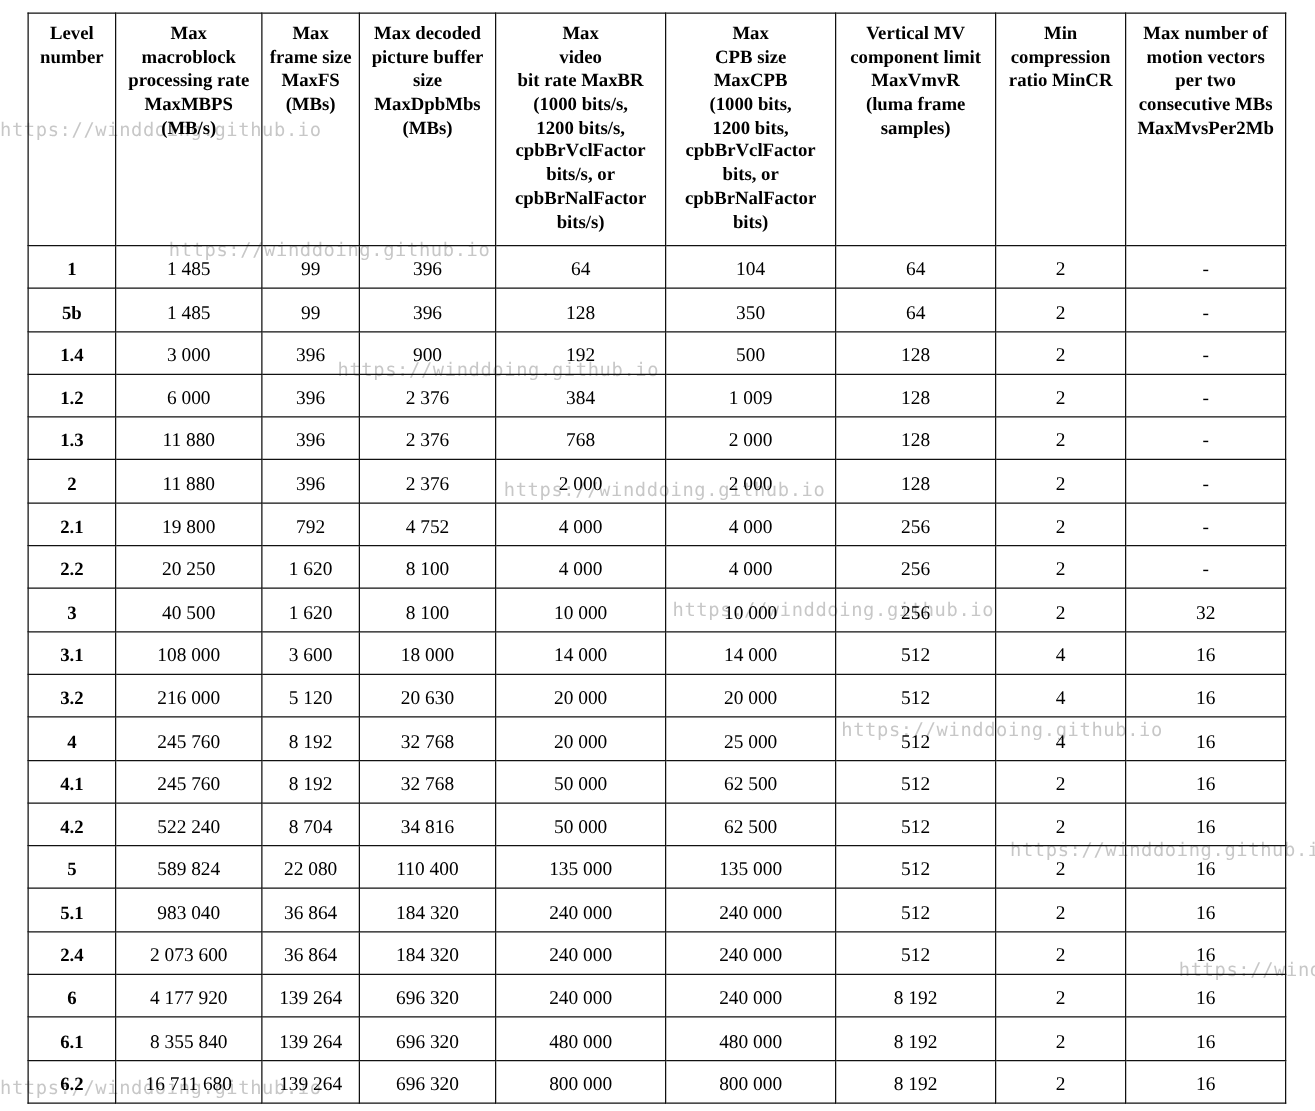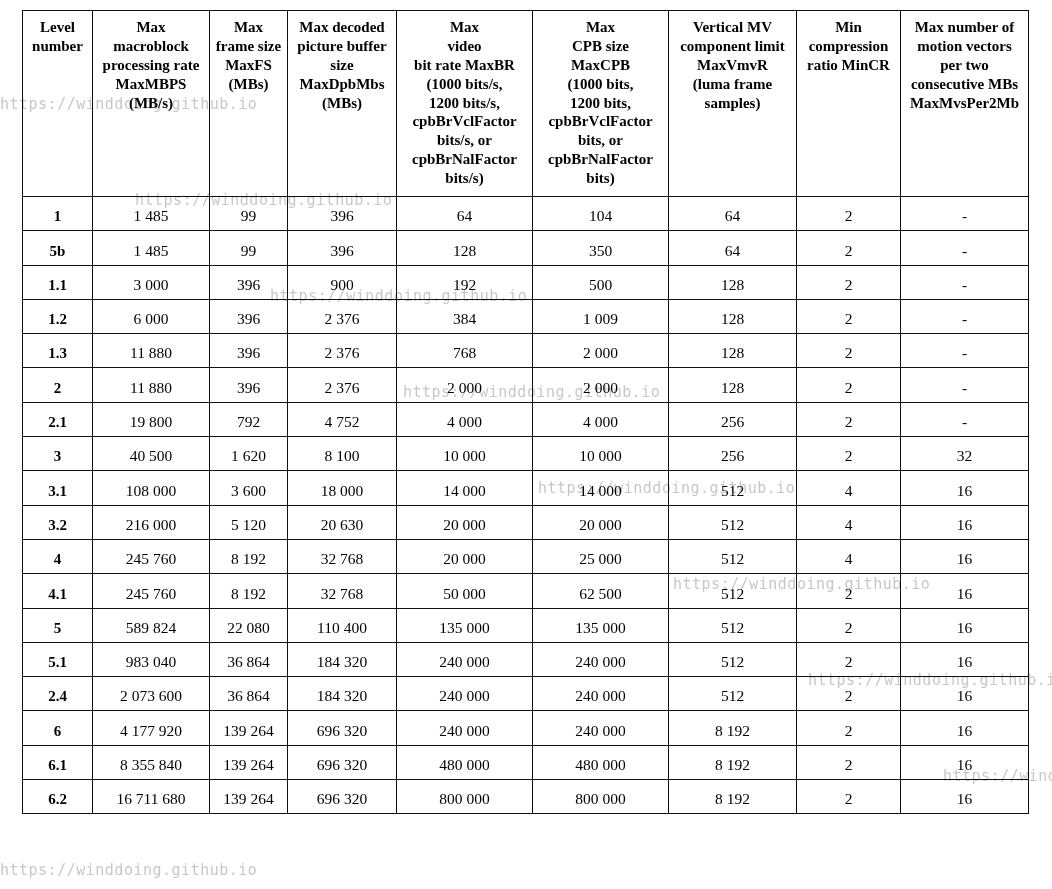--- a/index.html
+++ b/index.html
@@ -162,21 +162,21 @@
         <td class="value-cell">1 485</td>
         <td class="value-cell">99</td>
         <td class="value-cell">396</td>
         <td class="value-cell">128</td>
         <td class="value-cell">350</td>
         <td class="value-cell">64</td>
         <td class="value-cell">2</td>
         <td class="value-cell">-</td>
       </tr>
       <tr>
-        <td class="level-cell">1.1</td>
+        <td class="level-cell">1.4</td>
         <td class="value-cell">3 000</td>
         <td class="value-cell">396</td>
         <td class="value-cell">900</td>
         <td class="value-cell">192</td>
         <td class="value-cell">500</td>
         <td class="value-cell">128</td>
         <td class="value-cell">2</td>
         <td class="value-cell">-</td>
       </tr>
       <tr>
@@ -217,20 +217,31 @@
         <td class="value-cell">19 800</td>
         <td class="value-cell">792</td>
         <td class="value-cell">4 752</td>
         <td class="value-cell">4 000</td>
         <td class="value-cell">4 000</td>
         <td class="value-cell">256</td>
         <td class="value-cell">2</td>
         <td class="value-cell">-</td>
       </tr>
       <tr>
+        <td class="level-cell">2.2</td>
+        <td class="value-cell">20 250</td>
+        <td class="value-cell">1 620</td>
+        <td class="value-cell">8 100</td>
+        <td class="value-cell">4 000</td>
+        <td class="value-cell">4 000</td>
+        <td class="value-cell">256</td>
+        <td class="value-cell">2</td>
+        <td class="value-cell">-</td>
+      </tr>
+      <tr>
         <td class="level-cell">3</td>
         <td class="value-cell">40 500</td>
         <td class="value-cell">1 620</td>
         <td class="value-cell">8 100</td>
         <td class="value-cell">10 000</td>
         <td class="value-cell">10 000</td>
         <td class="value-cell">256</td>
         <td class="value-cell">2</td>
         <td class="value-cell">32</td>
       </tr>
@@ -272,20 +283,31 @@
         <td class="value-cell">245 760</td>
         <td class="value-cell">8 192</td>
         <td class="value-cell">32 768</td>
         <td class="value-cell">50 000</td>
         <td class="value-cell">62 500</td>
         <td class="value-cell">512</td>
         <td class="value-cell">2</td>
         <td class="value-cell">16</td>
       </tr>
       <tr>
+        <td class="level-cell">4.2</td>
+        <td class="value-cell">522 240</td>
+        <td class="value-cell">8 704</td>
+        <td class="value-cell">34 816</td>
+        <td class="value-cell">50 000</td>
+        <td class="value-cell">62 500</td>
+        <td class="value-cell">512</td>
+        <td class="value-cell">2</td>
+        <td class="value-cell">16</td>
+      </tr>
+      <tr>
         <td class="level-cell">5</td>
         <td class="value-cell">589 824</td>
         <td class="value-cell">22 080</td>
         <td class="value-cell">110 400</td>
         <td class="value-cell">135 000</td>
         <td class="value-cell">135 000</td>
         <td class="value-cell">512</td>
         <td class="value-cell">2</td>
         <td class="value-cell">16</td>
       </tr>

